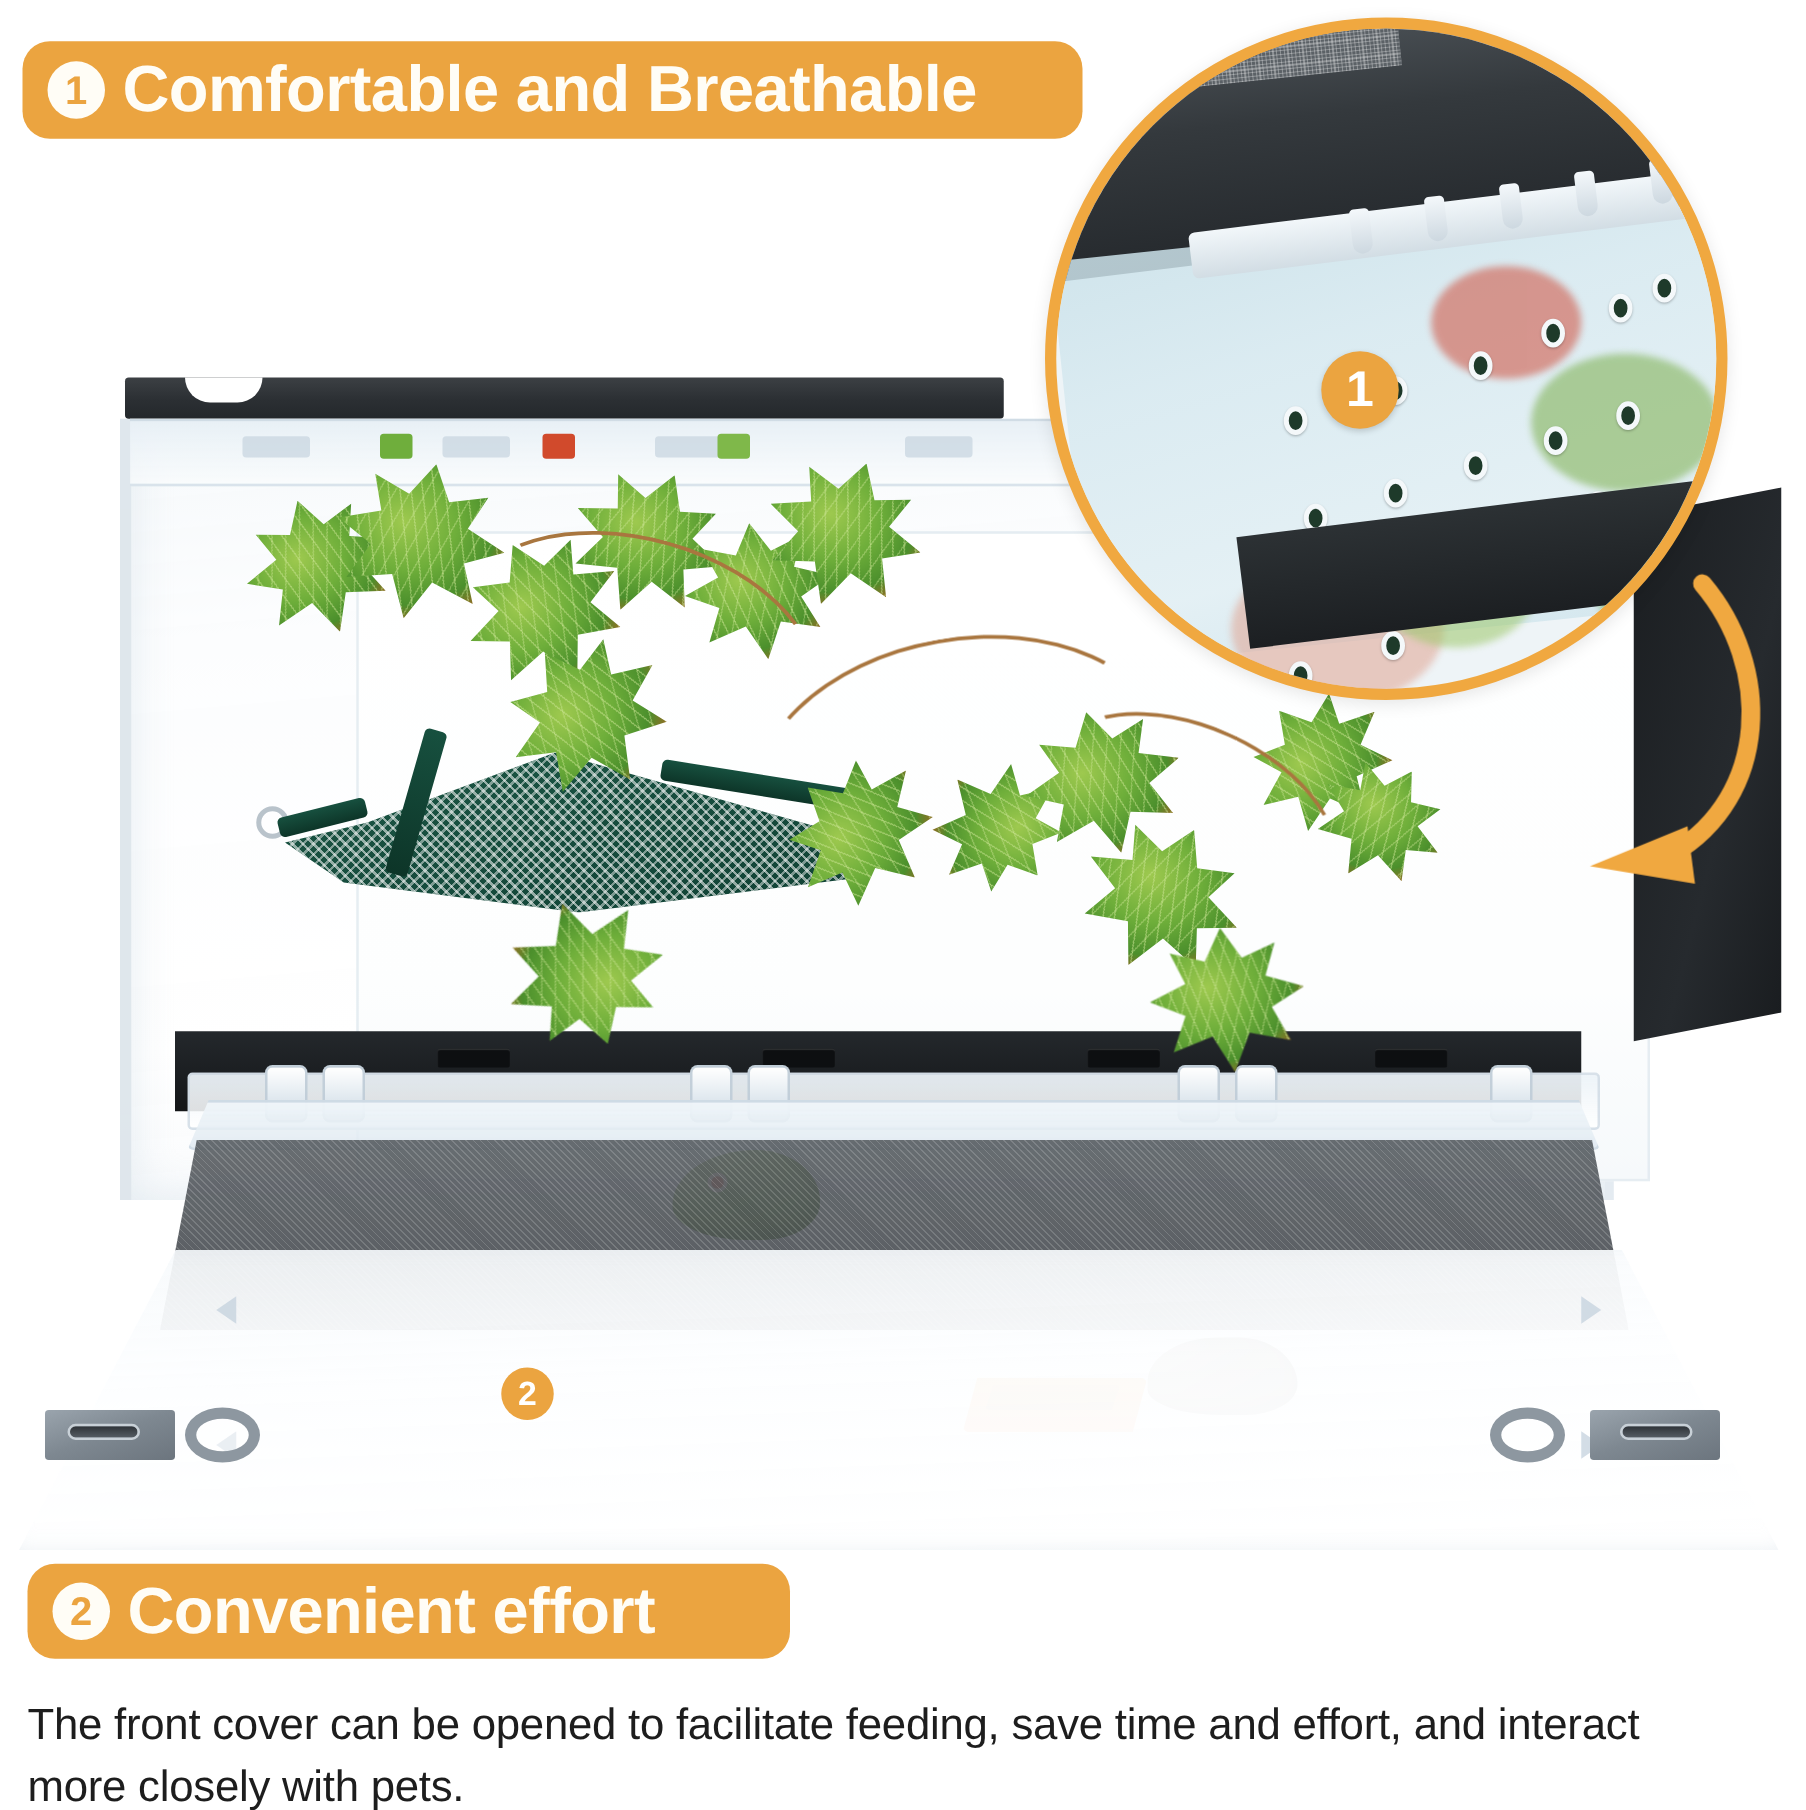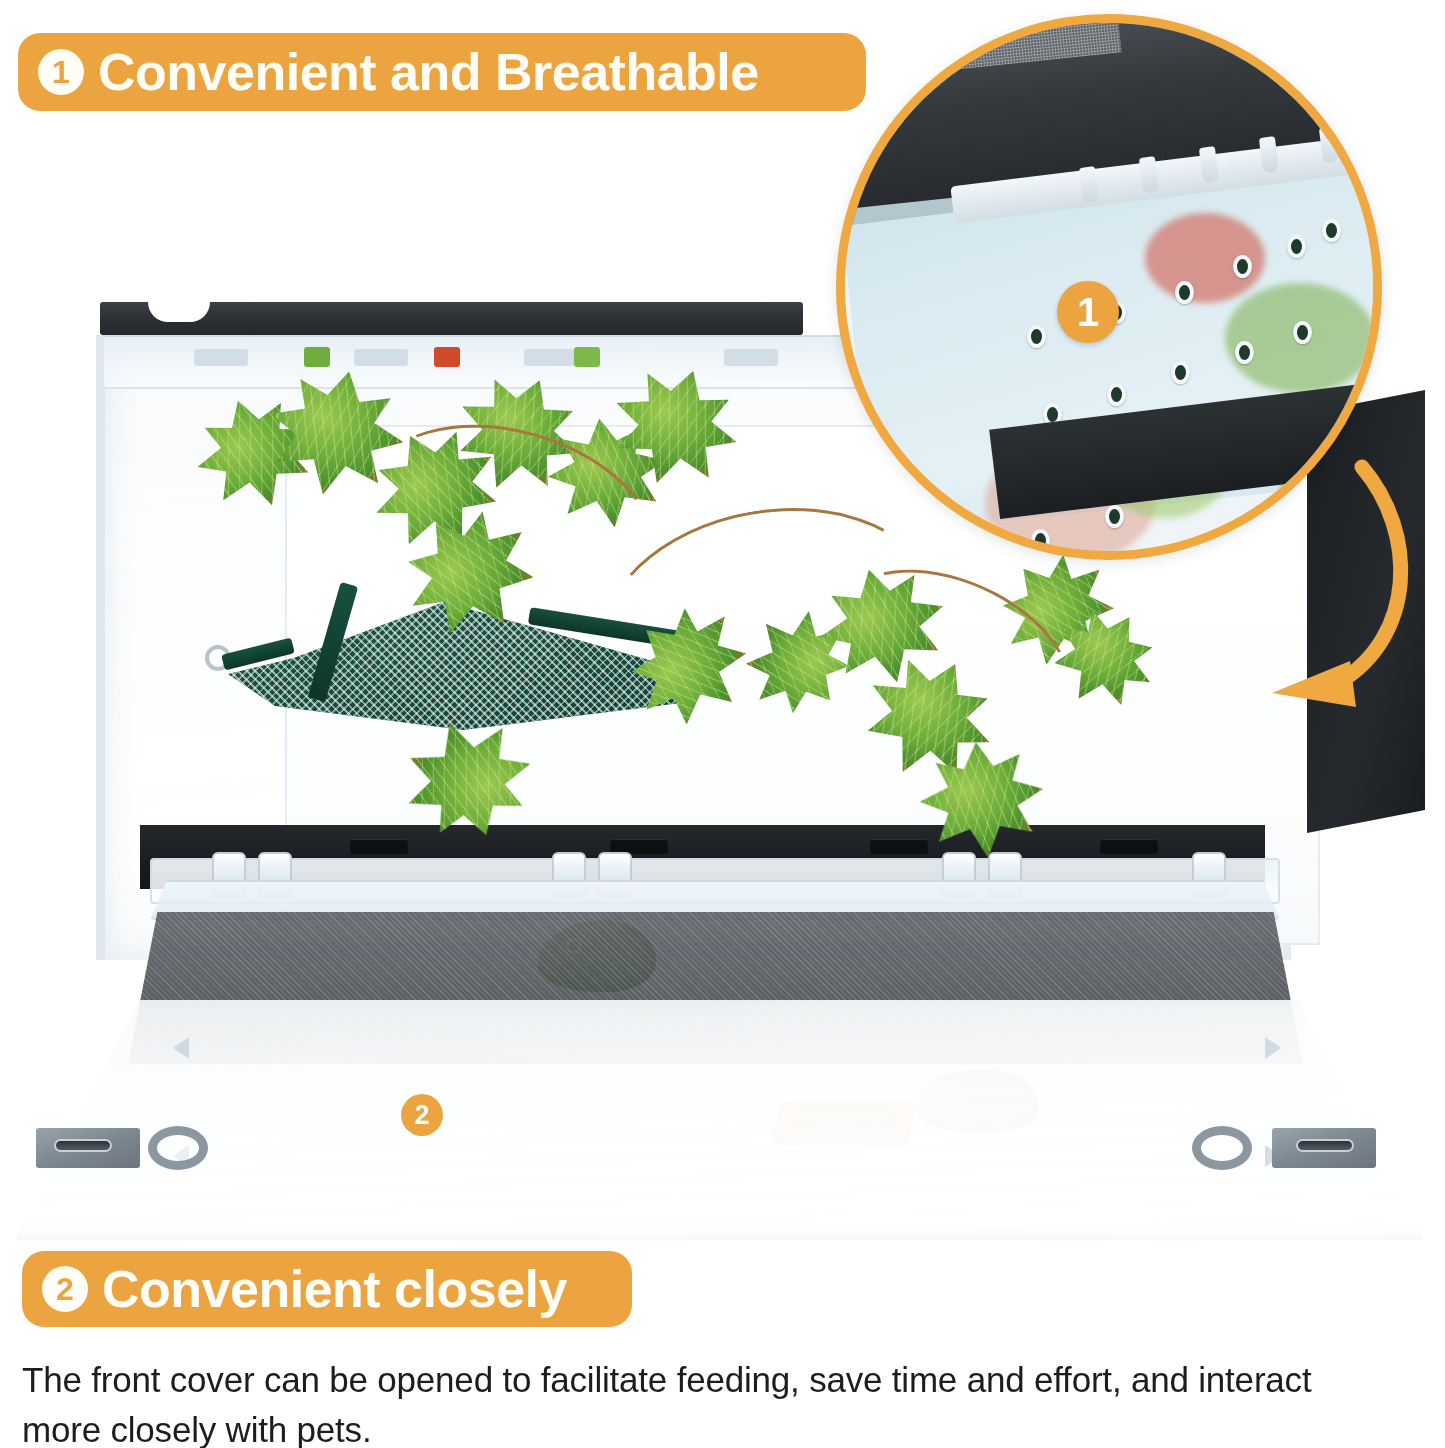--- a/index.html
+++ b/index.html
@@ -386,21 +386,21 @@
     font-size:27px; font-weight:bold; line-height:1;
   }
 </style>
 </head>
 <body>
 
 <div class="page">
 
   <div class="banner" id="banner-1" style="background:#eba440;">
     <span class="num-badge">1</span>
-    <span class="banner-text">Convenient and Breathable</span>
+    <span class="banner-text">Comfortable and Breathable</span>
   </div>
 
 
   <div class="product-stage">
 
     <div class="tank-glass">
       <div class="tank-backwall"></div>
     </div>
 
     <div class="lid-bar"></div>
@@ -550,18 +550,18 @@
 
   <div class="callout-arrow">
     <svg width="230" height="310" viewBox="0 0 230 310" xmlns="http://www.w3.org/2000/svg">
       <path d="M152 12 C 208 78, 206 182, 128 228" fill="none" stroke="#f0a840" stroke-width="15" stroke-linecap="round"></path>
       <path d="M140 206 L 62 238 L 146 252 Z" fill="#f0a840"></path>
     </svg>
   </div>
 
   <div class="banner" id="banner-2" style="background:#eba440;">
     <span class="num-badge">2</span>
-    <span class="banner-text">Convenient closely</span>
+    <span class="banner-text">Convenient effort</span>
   </div>
 
   <div class="body-copy" id="copy-2">The front cover can be opened to facilitate feeding, save time and effort, and interact more closely with pets.</div>
 
 </div>
 
 </body></html>

